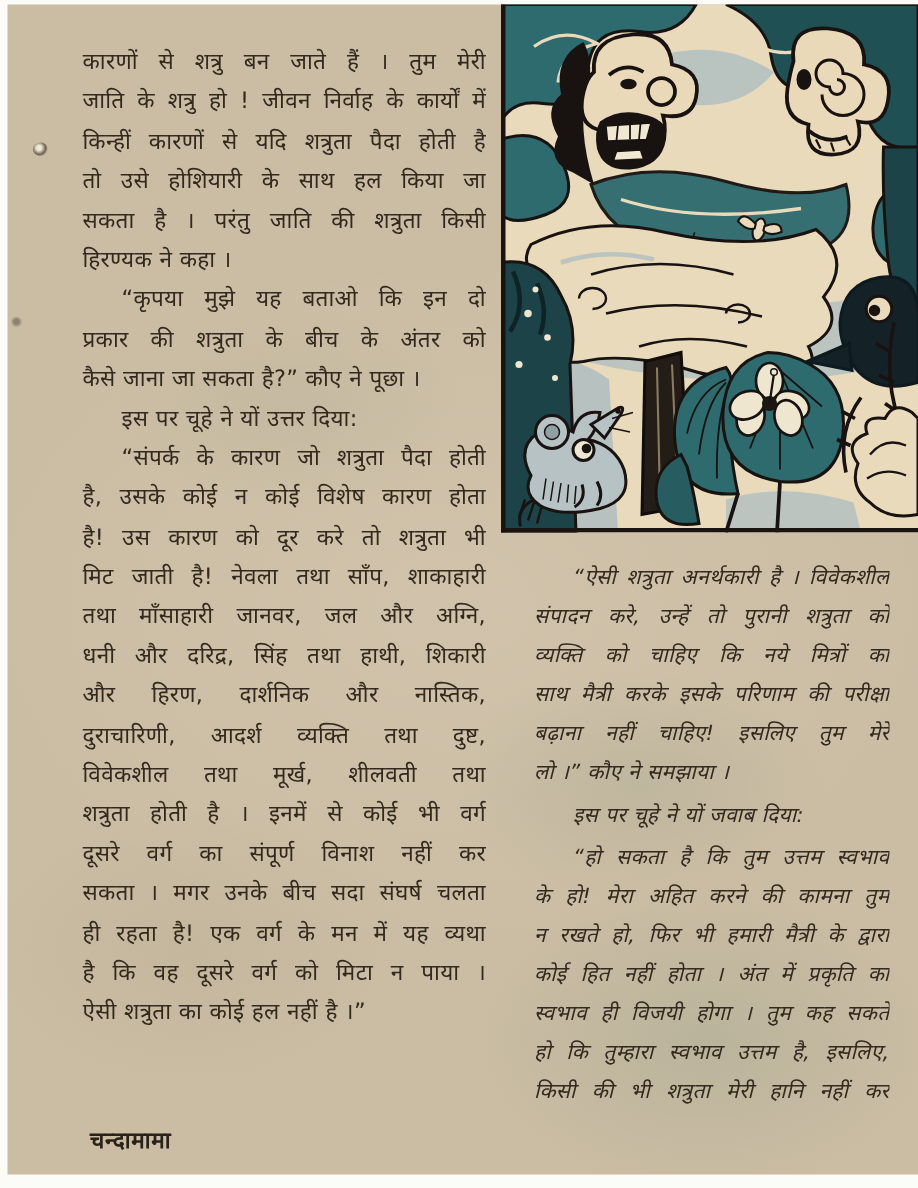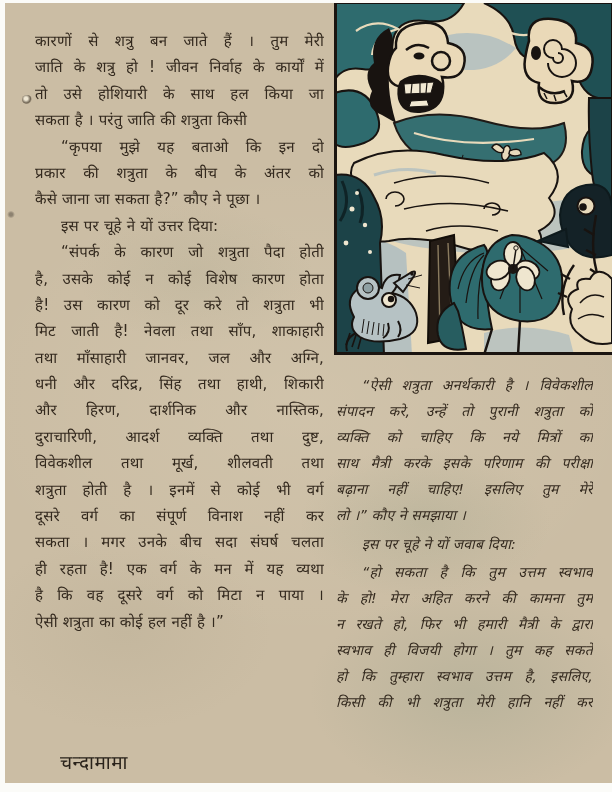--- a/index.html
+++ b/index.html
@@ -35,31 +35,32 @@
 
   
   .col { position:absolute; color:#33291e; }
   .col-left  { left:30px;  top:25px;  width:289px; font-size:15px; }
   .col-right { left:331px; top:369px; width:257px; font-size:14px;font-style:italic; }
 
   .text-line {
     text-align:justify; text-align-last:justify;
     white-space:normal; overflow:hidden;
     letter-spacing:.2px;
+    margin-left:20px;
   }
   .col-left  .text-line { height:26.4px; line-height:26.4px; }
   .col-right .text-line { height:26.1px; line-height:26.1px; }
 
   .para.indent .text-line:first-child { text-indent:26px; }
   .para:not(.cont) .text-line:last-child { text-align-last:left; }
   .col-right .para + .para { margin-top:2px; }
 
   .footer-title {
     position:absolute; left:55px; top:746px;
-    font-size:19px; font-weight:normal; color:#29221a; letter-spacing:.5px;
+    font-size:15px; font-weight:bold; color:#29221a; letter-spacing:.5px;
   }
 
   
   .illustration {
     position:absolute; top:0; right:0; width:278px; height:352px;
   }
   .illustration svg { display:block; }
 </style>
 </head>
 <body>
@@ -218,22 +219,24 @@
           <path d="M1.5,0 L1.5,352" stroke-width="3"></path>
           <path d="M0,350.5 L278,350.5" stroke-width="3"></path>
         </g>
       </svg>
     </div>
 
     <div class="col col-left">
       <div class="para">
           <div class="text-line">कारणों से शत्रु बन जाते हैं । तुम मेरी</div>
           <div class="text-line">जाति के शत्रु हो ! जीवन निर्वाह के कार्यों में</div>
+          <div class="text-line">किन्हीं कारणों से यदि शत्रुता पैदा होती है</div>
           <div class="text-line">तो उसे होशियारी के साथ हल किया जा</div>
           <div class="text-line">सकता है । परंतु जाति की शत्रुता किसी</div>
+          <div class="text-line">हिरण्यक ने कहा ।</div>
         </div>
       <div class="para indent">
           <div class="text-line">“कृपया मुझे यह बताओ कि इन दो</div>
           <div class="text-line">प्रकार की शत्रुता के बीच के अंतर को</div>
           <div class="text-line">कैसे जाना जा सकता है?” कौए ने पूछा ।</div>
         </div>
       <div class="para indent">
           <div class="text-line">इस पर चूहे ने यों उत्तर दिया:</div>
         </div>
       <div class="para indent">
@@ -264,20 +267,21 @@
           <div class="text-line">बढ़ाना नहीं चाहिए! इसलिए तुम मेरे</div>
           <div class="text-line">लो ।” कौए ने समझाया ।</div>
         </div>
       <div class="para indent">
           <div class="text-line">इस पर चूहे ने यों जवाब दिया:</div>
         </div>
       <div class="para indent cont">
           <div class="text-line">“हो सकता है कि तुम उत्तम स्वभाव</div>
           <div class="text-line">के हो! मेरा अहित करने की कामना तुम</div>
           <div class="text-line">न रखते हो, फिर भी हमारी मैत्री के द्वारा</div>
+          <div class="text-line">कोई हित नहीं होता ।  अंत में प्रकृति का</div>
           <div class="text-line">स्वभाव ही विजयी होगा ।  तुम कह सकते</div>
           <div class="text-line">हो कि तुम्हारा स्वभाव उत्तम है, इसलिए,</div>
           <div class="text-line">किसी की भी शत्रुता मेरी हानि नहीं कर</div>
         </div>
     </div>
 
     <div class="footer-title">चन्दामामा</div>
   </div>
 </div>
 

